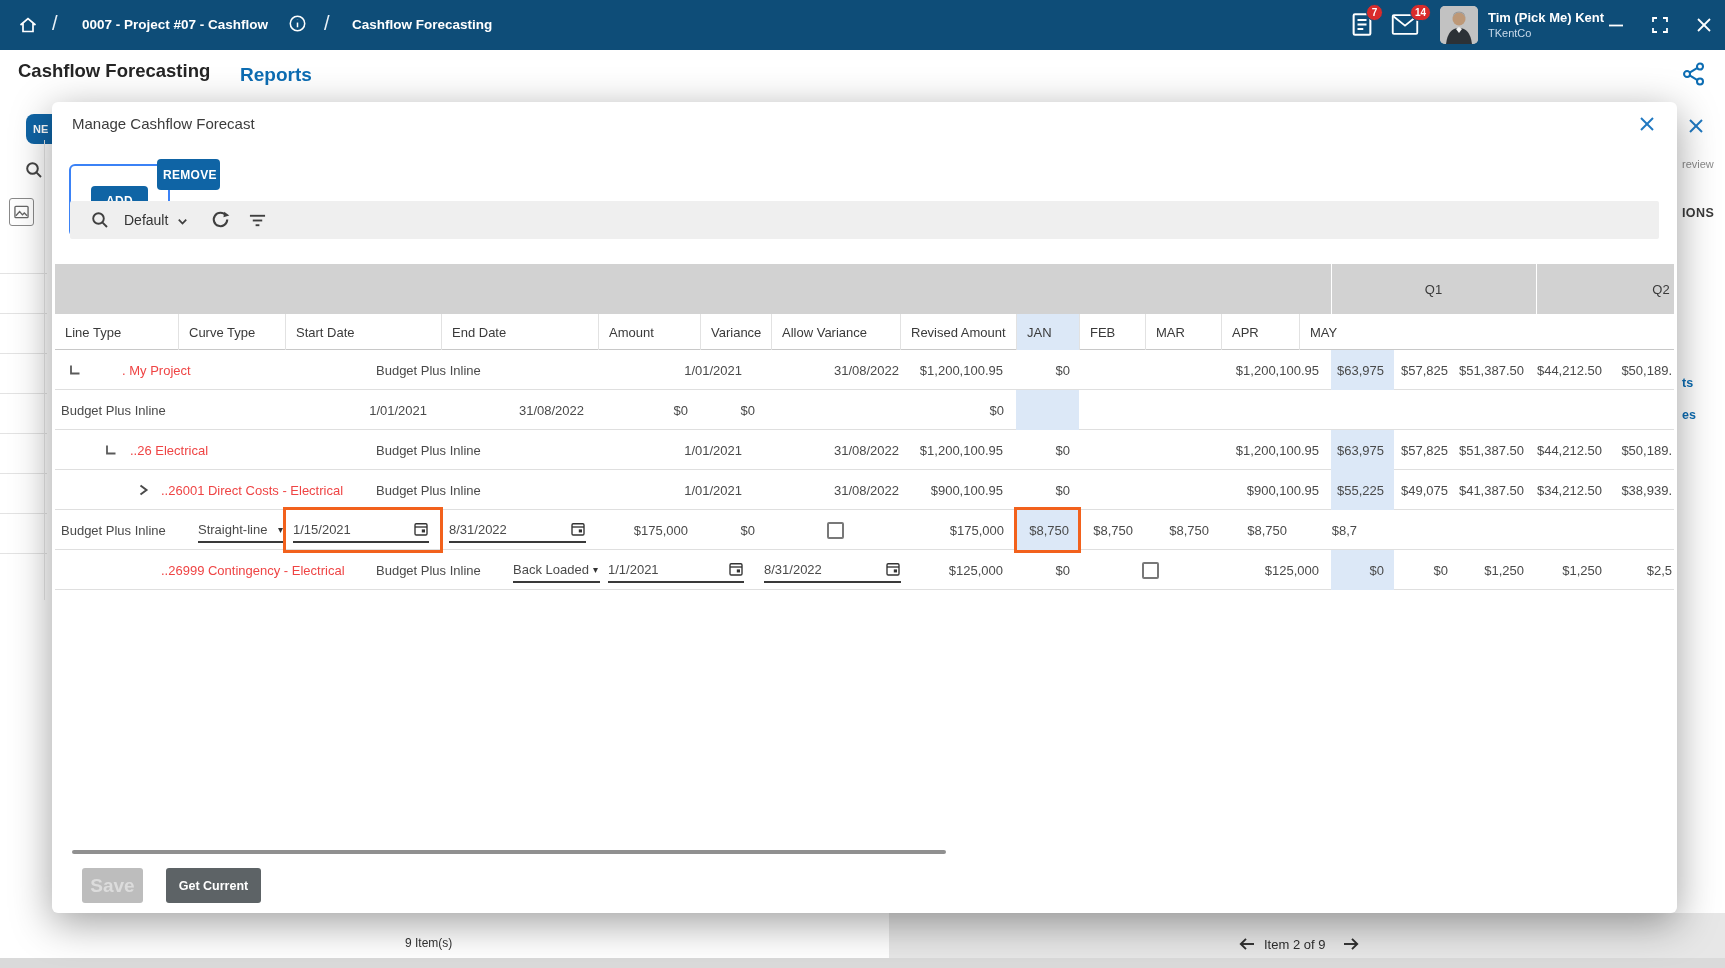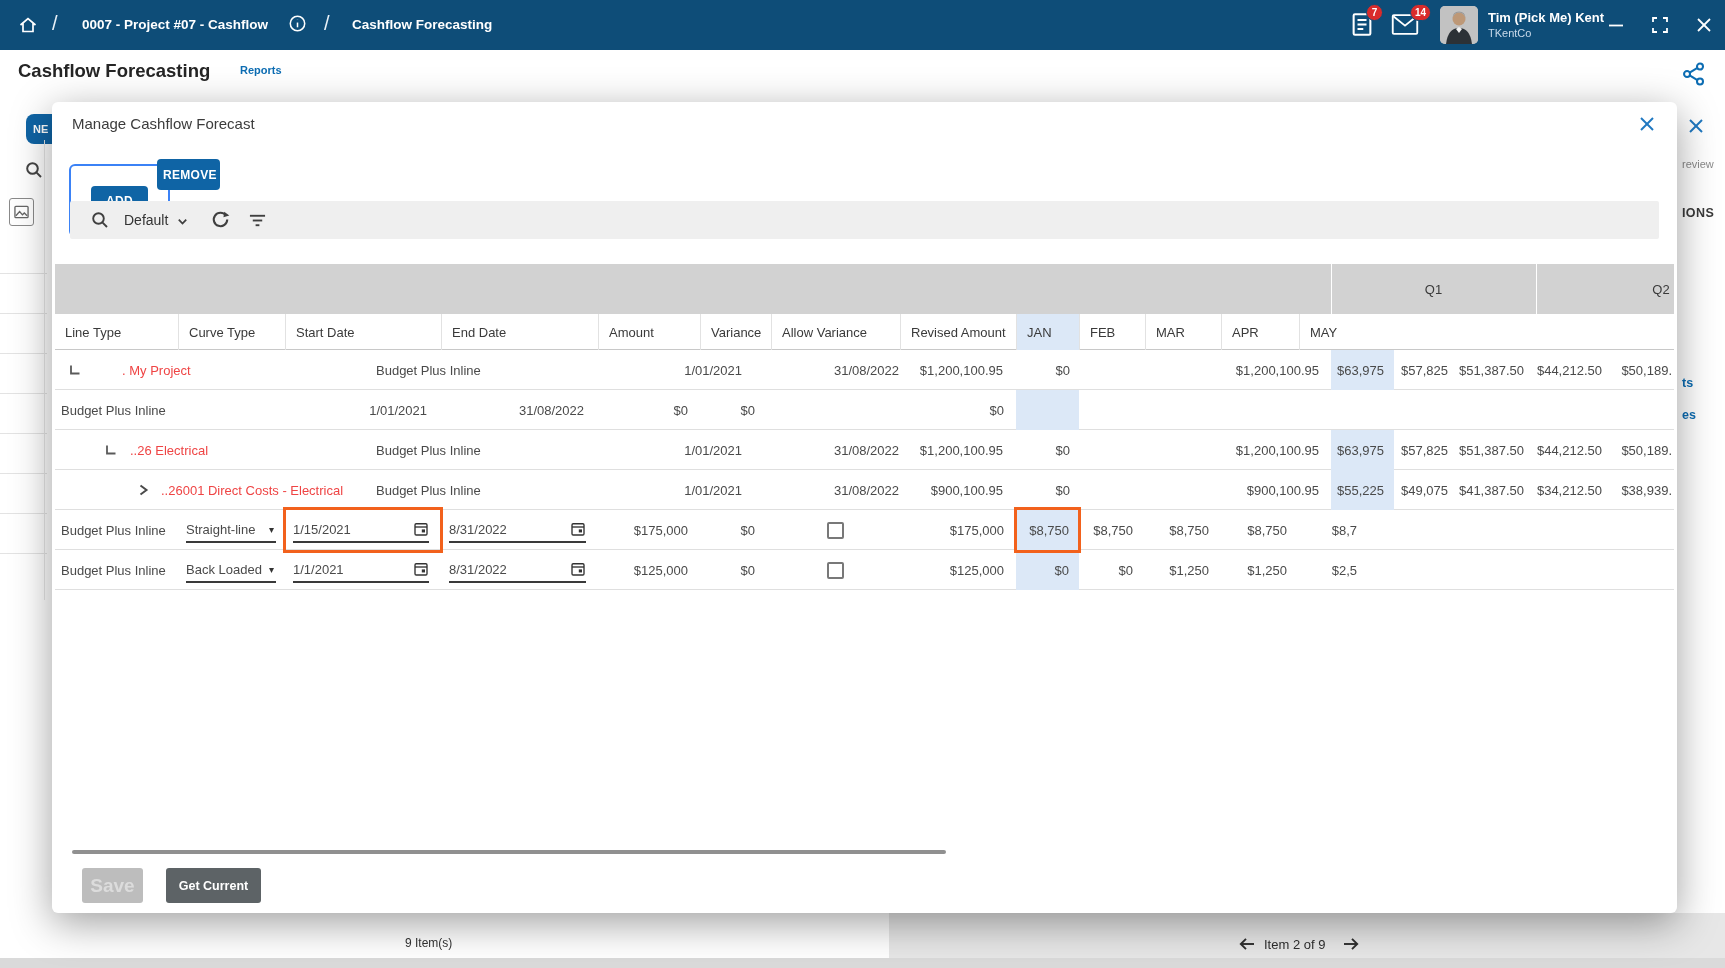--- a/index.html
+++ b/index.html
@@ -17,21 +17,21 @@
   .crumb { color:#fff; font-size:13.5px; font-weight:bold; top:17px; white-space:nowrap; }
   .badge { position:absolute; min-width:17px; height:17px; border-radius:9px; background:#d92b2b;
            color:#fff; font-size:10px; font-weight:bold; display:flex; align-items:center; justify-content:center;
            padding:0 4px; border:1px solid #0e4d78; }
   .avatar { width:38px; height:38px; border-radius:5px; overflow:hidden; background:#bfbfbf; }
   .uname { color:#fff; font-size:13px; font-weight:bold; white-space:nowrap; }
   .ucomp { color:#c9daea; font-size:11px; }
 
   
   .page-title { font-size:18.5px; font-weight:bold; color:#252525; }
-  .reports { font-size:11px; font-weight:bold; color:#0d6db3; cursor:pointer; }
+  .reports { font-size:19px; font-weight:bold; color:#0d6db3; cursor:pointer; }
 
   
   .ne-frag { width:48px; height:30px; background:#0f64a5; border-radius:8px; color:#fff;
              font-size:11px; font-weight:bold; line-height:30px; padding-left:7px; overflow:hidden; }
   .left-lines { left:0; top:234px; width:47px; height:350px;
       background:repeating-linear-gradient(to bottom, transparent 0 39px, #e3e3e3 39px 40px); }
   .vline { left:44px; top:140px; width:1px; height:460px; background:#e6e6e6; }
   .frag { left:1682px; white-space:nowrap; }
   .frag-gray { font-size:11px; color:#8a8a8a; }
   .frag-caps { font-size:12.5px; font-weight:bold; color:#3a3a3a; letter-spacing:.4px; }
@@ -72,21 +72,21 @@
   .grid-body { position:absolute; left:0; top:86px; width:1640px; }
   .grid-row { display:flex; height:40px; border-bottom:1px solid #dfdfdf; background:#fff; }
   .gc { height:40px; display:flex; align-items:center; font-size:13px; color:#4a4a4a;
         white-space:nowrap; overflow:visible; position:relative; }
   .num { justify-content:flex-end; padding-right:12px; }
   .pr14 { padding-right:14px; } .pr16 { padding-right:16px; } .pr10 { padding-right:10px; }
   .janc { background:#dce8f7; }
   .cb { width:17px; height:17px; border:2px solid #787878; border-radius:2px; background:#fff; margin:0 auto; cursor:pointer; }
   .exp { width:14px; height:14px; cursor:pointer; flex:0 0 auto; }
   .itxt { color:#ef4444; }
-  .sel { margin-left:8px; width:90px; border-bottom:2px solid #3a3a3a; height:26px; display:flex;
+  .sel { margin-left:20px; width:90px; border-bottom:2px solid #3a3a3a; height:26px; display:flex;
          align-items:center; justify-content:space-between; cursor:pointer; }
   .sel .caret { font-size:10px; color:#333; margin-right:2px; }
   .dinp { flex:1; margin:0 12px 0 8px; border-bottom:2px solid #3a3a3a; height:26px; display:flex;
           align-items:center; justify-content:space-between; cursor:text; }
   .hl::after { content:''; position:absolute; left:-2px; right:-2px; top:-3px; bottom:-3px;
                border:3px solid #f2611c; z-index:5; pointer-events:none; }
 
   .hscroll { left:20px; top:748px; width:874px; height:4px; background:#909090; border-radius:2px; }
   .btn-save { left:30px; top:766px; width:61px; height:35px; background:#bdbdbd; border:none; border-radius:3px;
               color:#dcdcdc; font-family:inherit; font-size:19px; font-weight:bold; }
@@ -406,20 +406,24 @@
             <div class="cb"></div>
           </div>
           <div class="gc num" style="width: 116px;">$175,000</div>
           <div class="gc num janc pr10 hl" style="width: 63px;">$8,750</div>
           <div class="gc num" style="width: 66px;">$8,750</div>
           <div class="gc num" style="width: 76px;">$8,750</div>
           <div class="gc num" style="width: 78px;">$8,750</div>
           <div class="gc num" style="width: 70px;">$8,7</div>
         </div>
         <div class="grid-row">
+          <div class="gc " style="width: 315px;">
+            <span style="width: 106px; flex: 0 0 auto;"></span>
+            <span class="itxt">..26999 Contingency - Electrical</span>
+          </div>
           <div class="gc " style="width: 123px; padding-left: 6px;">Budget Plus Inline</div>
           <div class="gc " style="width: 107px;">
             <div class="sel">
               <span>Back Loaded</span>
               <span class="caret">▾</span>
             </div>
           </div>
           <div class="gc " style="width: 156px;">
             <div class="dinp">
               <span>1/1/2021</span>

